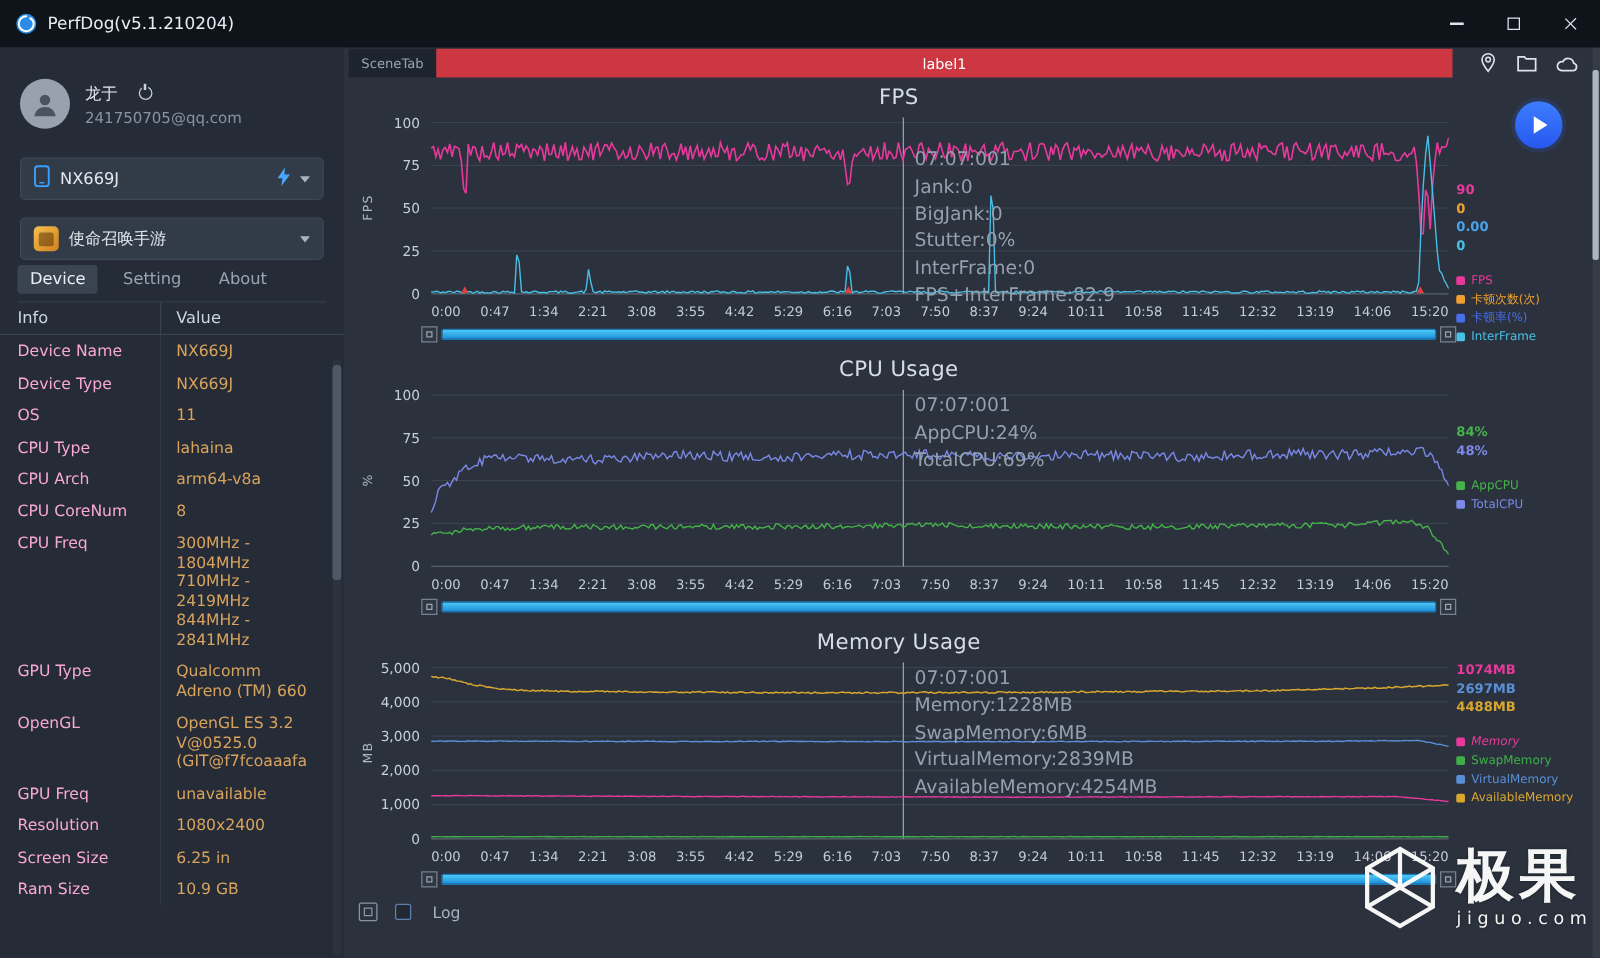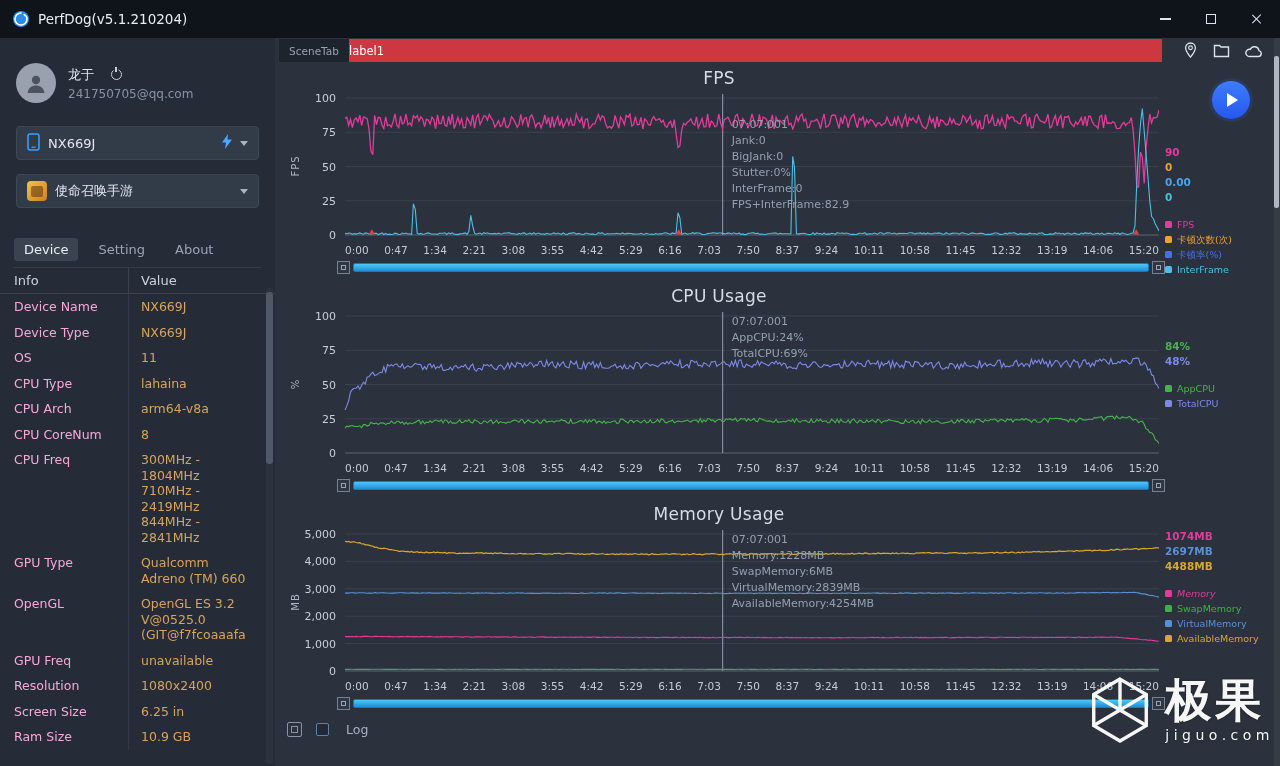--- a/index.html
+++ b/index.html
@@ -27,48 +27,48 @@
   .user-name{color:#dfe5ec;font-size:13px;display:flex;align-items:center;gap:17px}
   .power-icon{position:relative;width:11px;height:11px;border:1.5px solid #c8d0dc;border-radius:50%;display:inline-block}
   .power-icon::after{content:"";position:absolute;left:3.2px;top:-3px;width:1.6px;height:5px;background:#c8d0dc;box-shadow:0 0 0 1.5px #262c37}
   .user-email{color:#8793a5;font-size:12px;margin-top:3px}
   .select{margin:16px 16px 0;height:34px;background:#323b48;border:1px solid #3d4756;border-radius:4px;display:flex;align-items:center;padding:0 10px;color:#e3e8ef;font-size:13px;gap:8px;cursor:pointer}
   .select + .select{margin-top:14px}
   .select .grow{flex:1}
   .caret{width:0;height:0;border-left:4.5px solid transparent;border-right:4.5px solid transparent;border-top:5px solid #aab3bf}
   .app-badge{width:20px;height:20px;border-radius:4px;background:linear-gradient(135deg,#f3c14e,#d2801f);position:relative;flex:0 0 20px}
   .app-badge::after{content:"";position:absolute;inset:5px 4px 4px;border-radius:2px;background:rgba(60,30,0,.45)}
-  .tabs{display:flex;gap:10px;margin:30px 14px 0;padding-bottom:6px;border-bottom:1px solid #343c48;align-items:flex-start}
+  .tabs{display:flex;gap:10px;margin:4px 14px 0;padding-bottom:6px;border-bottom:1px solid #343c48;align-items:flex-start}
   .tab{color:#9aa5b3;font-size:13px;padding:4px 10px;border-radius:3px;cursor:pointer}
   .tab.active{background:#3a4450;color:#e9eef4}
   .info-head{display:flex;color:#ccd4df;font-size:13px;border-bottom:1px solid #3a424e;height:26px;align-items:center}
   .info-head .h1{width:128px;padding-left:14px}
   .info-head .h2{flex:1;padding-left:12px;border-left:1px solid #3a424e;height:100%;display:flex;align-items:center}
   .info-row{display:flex;font-size:12.5px;line-height:15.5px}
   .info-label{width:128px;padding:5px 4px 5px 14px;color:#f9a8d4}
   .info-value{flex:1;padding:5px 4px 5px 12px;color:#d8a35c;border-left:1px solid #313946;white-space:pre-line}
   .v-scroll-track{position:absolute;top:250px;bottom:2px;right:2px;width:7px;background:#2d333e;border-radius:3px}
   .v-scroll-thumb{position:absolute;top:254px;right:2px;width:7px;height:172px;background:#4e5866;border-radius:3px;cursor:pointer}
 
   
   .main{flex:1;position:relative;padding:1px 0 0 4px;min-width:0}
   .scene-bar{height:23px;display:flex;align-items:stretch}
   .scene-tab{width:70px;background:#1e242d;color:#98a3b1;font-size:10.5px;display:flex;align-items:center;justify-content:center;cursor:pointer}
-  .label-bar{flex:1;background:#cd3742;color:#fff;font-size:11.5px;display:flex;align-items:center;cursor:pointer}
+  .label-bar{flex:1;background:#cd3742;color:#fff;font-size:11.5px;display:flex;align-items:center;justify-content:center;cursor:pointer}
   .top-icons{width:118px;display:flex;align-items:center;justify-content:flex-end;gap:15px;padding-right:16px}
   .top-icons svg{display:block;cursor:pointer}
 
   
   .chart-panel{display:flex;margin-top:5px}
   .chart-col{width:880px;flex:0 0 880px}
   .chart-title{text-align:center;color:#d6dde6;font-size:17px;height:24px;line-height:22px;letter-spacing:.3px}
   .plot-wrap{position:relative;height:150px}
   .plot-wrap svg{display:block;width:880px;height:150px}
   .ylabel{position:absolute;left:16px;top:50%;transform:translate(-50%,-50%) rotate(-90deg);color:#aeb8c4;font-size:10px;letter-spacing:1px}
-  .tooltip{position:absolute;top:5px;font-size:11px;color:#93a0af;line-height:1.45;white-space:nowrap;pointer-events:none}
+  .tooltip{position:absolute;top:5px;font-size:15px;color:#93a0af;line-height:1.45;white-space:nowrap;pointer-events:none}
   .chart-panel:nth-of-type(2) .tooltip{top:26px}
   .xticks{display:flex;justify-content:space-between;margin-left:66px;width:814px;color:#c3ccd7;font-size:10.5px;height:17px;align-items:center}
   .scrollbar{display:flex;align-items:center;margin:2px 0 6px 58px;width:828px;height:14px}
   .sb-box{width:13px;height:13px;border:1px solid #77828f;background:#2f3743;position:relative;cursor:pointer;flex:0 0 13px}
   .sb-box::after{content:"";position:absolute;inset:3px;border:1px solid #9aa5b1}
   .sb-bar{flex:1;height:9px;margin:0 3px;background:linear-gradient(180deg,#4cc9f6,#1e8ed9);border:1px solid #1878b8;border-radius:2px;cursor:pointer}
   .rail{flex:1;padding:34px 0 0 6px;min-width:0}
   .chart-panel:nth-of-type(3) .rail{padding-top:54px}
   .chart-panel:nth-of-type(4) .rail{padding-top:26px}
   .rail-values div{font-size:10.5px;font-weight:bold;line-height:15px}

